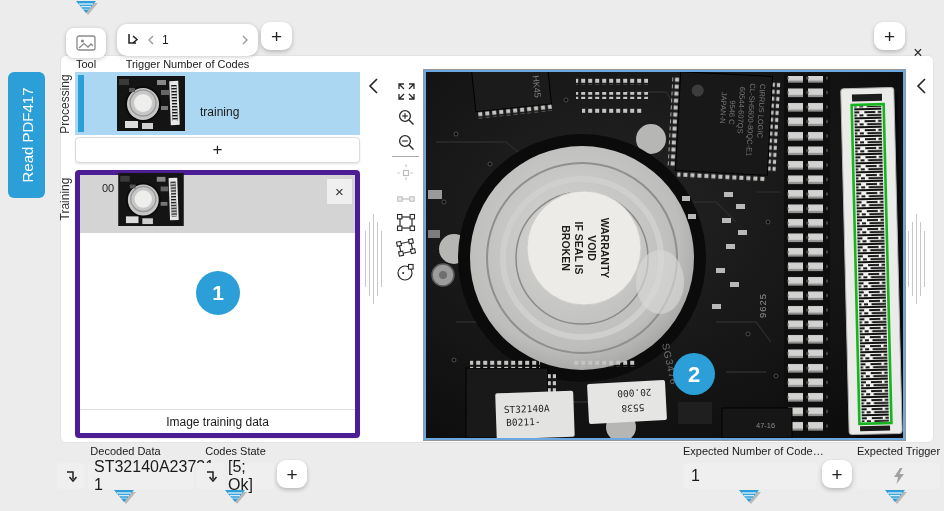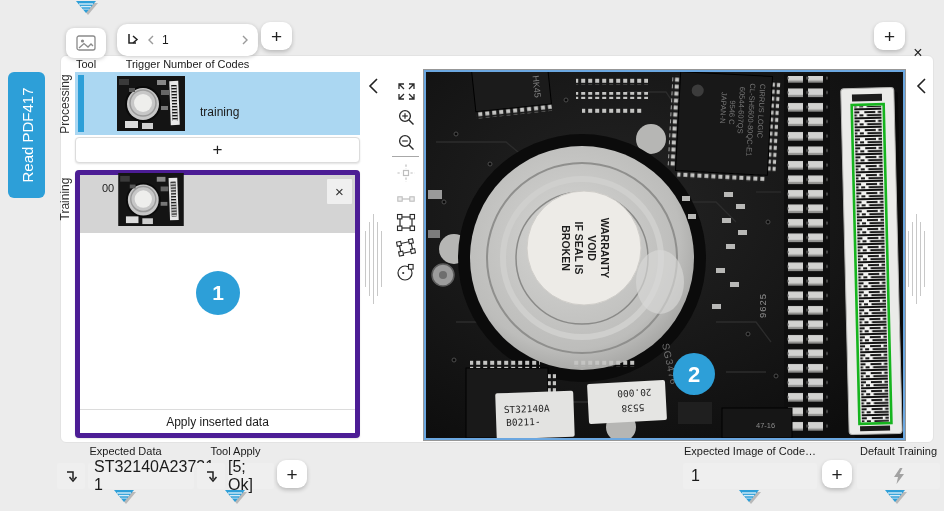--- a/index.html
+++ b/index.html
@@ -190,21 +190,21 @@
 <div class="addrow">+</div>
 
 <div class="vlabel" style="left:57px;top:170px;height:58px">
     <span>Training</span>
   </div>
 <div class="trainbox">
   <div class="trainhead">
     <span class="trainindex">00</span>
     <div class="xbtn">×</div>
   </div>
-  <div class="applyrow">Apply inserted data</div>
+  <div class="applyrow">Image training data</div>
 </div>
 <svg class="thumb" style="left:117px;top:173px;height:53px">
     <use href="#sym-thumb"></use>
   </svg>
 <div class="badge" style="left:196px;top:271px;width:44px;height:44px;font-size:21px">1</div>
 
 <svg class="chev" style="left:366px;top:77px" viewBox="0 0 16 18">
   <path d="M11,2 L4,9 L11,16" fill="none" stroke="#222" stroke-width="1.6"></path>
 </svg>
 <div class="grip" style="left:365px;top:212px;height:94px">
@@ -469,44 +469,44 @@
   <text x="330" y="356" font-size="7.5" fill="#8a8a8a">47-16</text>
   <rect x="252" y="330" width="34" height="22" fill="#1f1f1f"></rect>
 
   <g>
     <circle cx="268" cy="302" r="21" fill="#2d9fd8"></circle>
     <text x="268" y="310" text-anchor="middle" font-size="22" font-weight="bold" fill="#fff">2</text>
   </g>
 </svg>
 </div>
 
-<div class="lbl" style="left:57px;top:445px;width:137px">Expected Data</div>
+<div class="lbl" style="left:57px;top:445px;width:137px">Decoded Data</div>
 <div class="iconbtn" style="left:57px;top:463px;width:28px;height:26px">
   <svg width="14" height="15" viewBox="0 0 14 15">
     <path d="M3,3 H9 V10" fill="none" stroke="#222" stroke-width="1.5"></path>
     <path d="M5.5,9 L9,13 L12.5,9" fill="none" stroke="#222" stroke-width="1.5" transform="translate(0,-1)"></path>
   </svg>
 </div>
 <div class="field" style="left:88px;top:463px;width:106px;height:26px;padding-left:6px;box-sizing:border-box">ST32140A23731-1</div>
 
-<div class="lbl" style="left:197px;top:445px;width:77px">Tool Apply</div>
+<div class="lbl" style="left:197px;top:445px;width:77px">Codes State</div>
 <div class="iconbtn" style="left:197px;top:463px;width:28px;height:26px">
   <svg width="14" height="15" viewBox="0 0 14 15">
     <path d="M3,3 H9 V10" fill="none" stroke="#222" stroke-width="1.5"></path>
     <path d="M5.5,9 L9,13 L12.5,9" fill="none" stroke="#222" stroke-width="1.5" transform="translate(0,-1)"></path>
   </svg>
 </div>
 <div class="field" style="left:228px;top:463px;width:46px;height:26px;justify-content:center">[5; Ok]</div>
 <div class="plusbtn" style="left:277px;top:460px;width:30px;height:28px">+</div>
 
-<div class="lbl" style="left:683px;top:445px;width:134px">Expected Image of Code…</div>
+<div class="lbl" style="left:683px;top:445px;width:134px">Expected Number of Code…</div>
 <div class="field" style="left:683px;top:463px;width:134px;height:26px;padding-left:8px;box-sizing:border-box">1</div>
 <div class="plusbtn" style="left:822px;top:460px;width:30px;height:28px">+</div>
 
-<div class="lbl" style="left:857px;top:445px;width:83px">Default Training</div>
+<div class="lbl" style="left:857px;top:445px;width:83px">Expected Trigger</div>
 <div class="iconbtn" style="left:857px;top:463px;width:83px;height:26px">
   <svg width="12" height="16" viewBox="0 0 12 16">
     <polygon points="7,0 1,9 5,9 3.5,16 11,6 6.5,6 9.5,0" fill="#a2a2a2"></polygon>
   </svg>
 </div>
 
 <svg class="droparrow" style="left:113px;top:490px">
     <use href="#sym-droparrow"></use>
   </svg>
 <svg class="droparrow" style="left:224px;top:490px">

